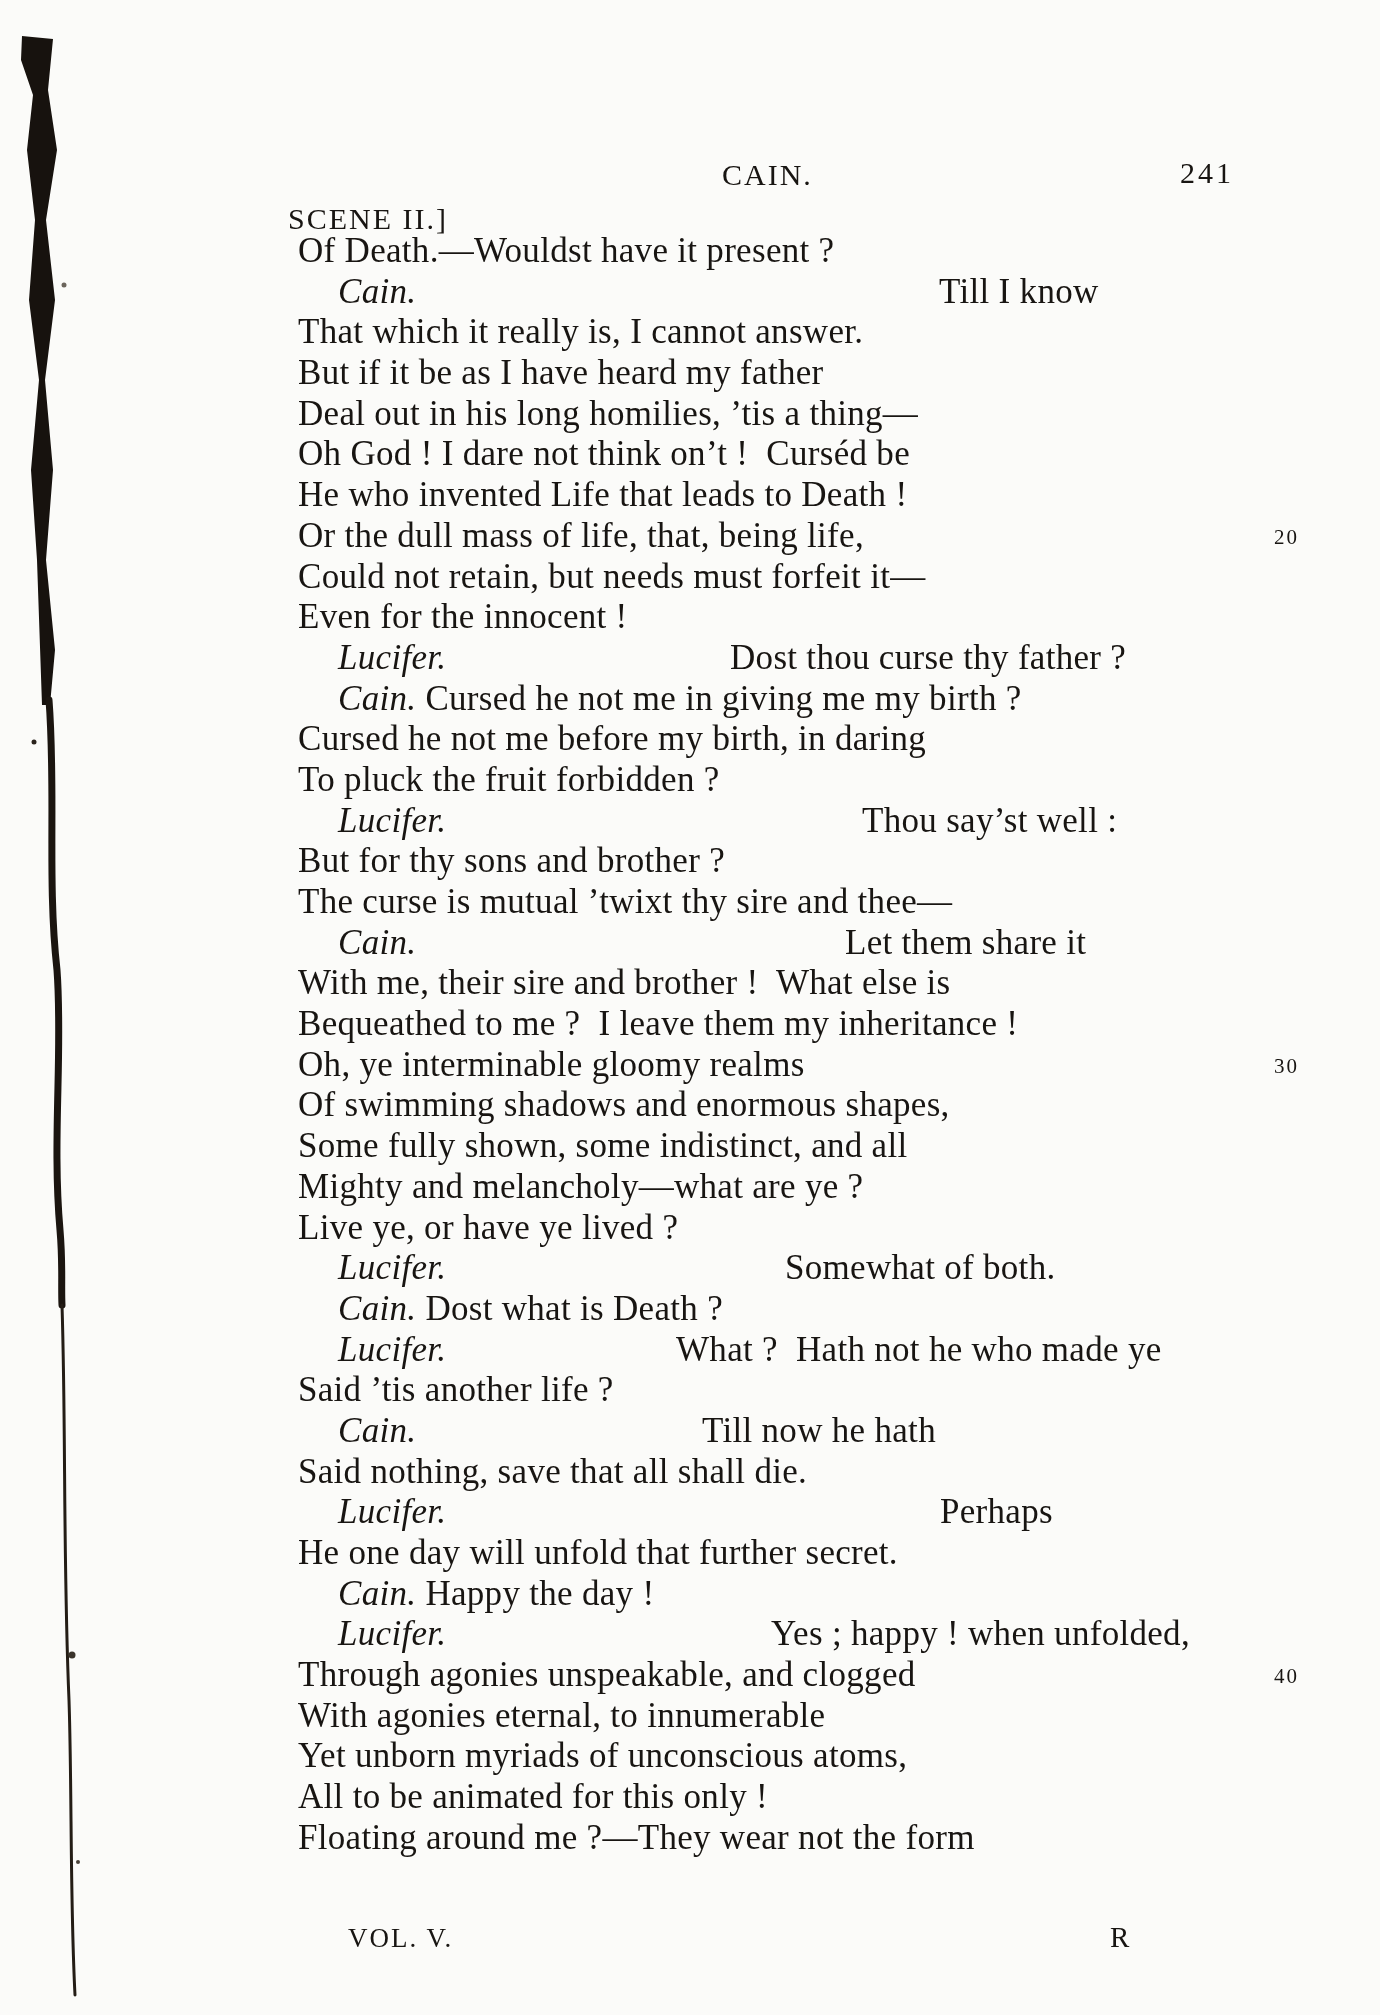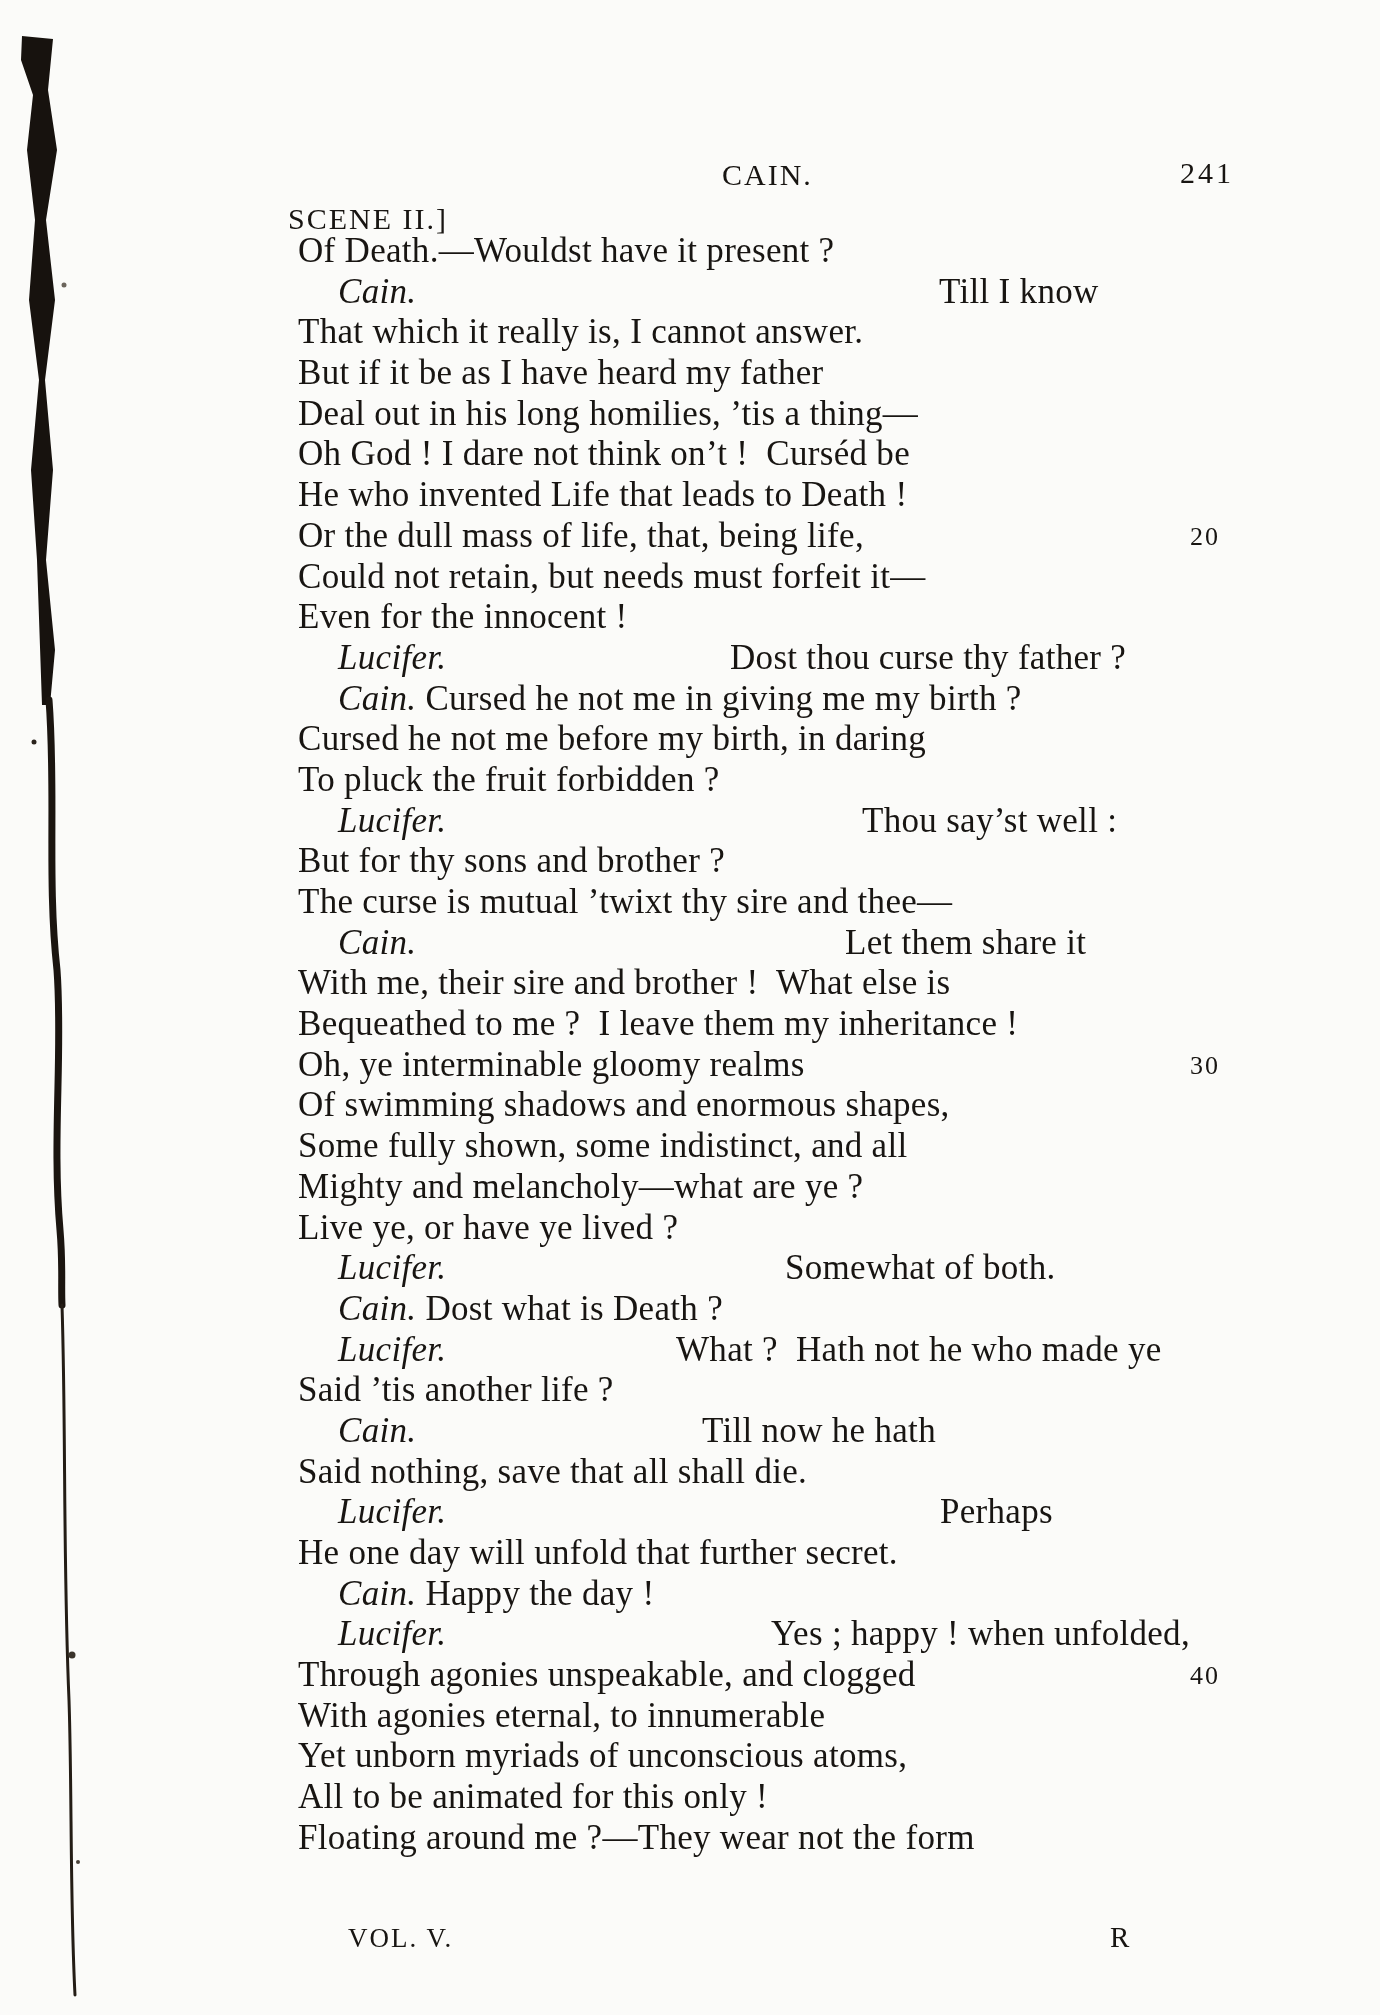--- a/index.html
+++ b/index.html
@@ -14,21 +14,21 @@
     radial-gradient(140% 120% at 55% 45%, rgba(255,255,255,0) 70%, rgba(205,200,190,.25) 100%);}
   .scan-streak{position:absolute;left:0;top:0;}
   .hdr span{position:absolute;letter-spacing:2px;font-size:30px;line-height:34px;white-space:pre;}
   .hdr .h-left{left:288px;top:157px;margin-top:45px;}
   .hdr .h-center{left:722px;top:158px;}
   .hdr .h-right{left:1180px;top:156px;letter-spacing:3px;}
   .verse{position:absolute;left:298px;top:231px;width:1030px;font-size:35px;letter-spacing:.3px;}
   .vline{position:relative;height:40.7px;line-height:40.7px;white-space:pre;}
   .vline .sp{font-style:italic;}
   .vline .abs{position:absolute;top:0;}
-  .vline .lnum{position:absolute;top:1px;left:892px;font-size:26px;letter-spacing:2px;}
+  .vline .lnum{position:absolute;top:1px;left:976px;font-size:21px;letter-spacing:2px;}
   .ftr span{position:absolute;font-size:27px;letter-spacing:2px;white-space:pre;}
   .ftr .f-left{left:348px;top:1923px;}
   .ftr .f-right{left:1110px;top:1921px;font-size:29px;}
 </style>
 </head>
 <body>
 
 <div class="page-root">
 
   <svg class="scan-streak" width="130" height="2015" viewBox="0 0 130 2015" aria-hidden="true">

